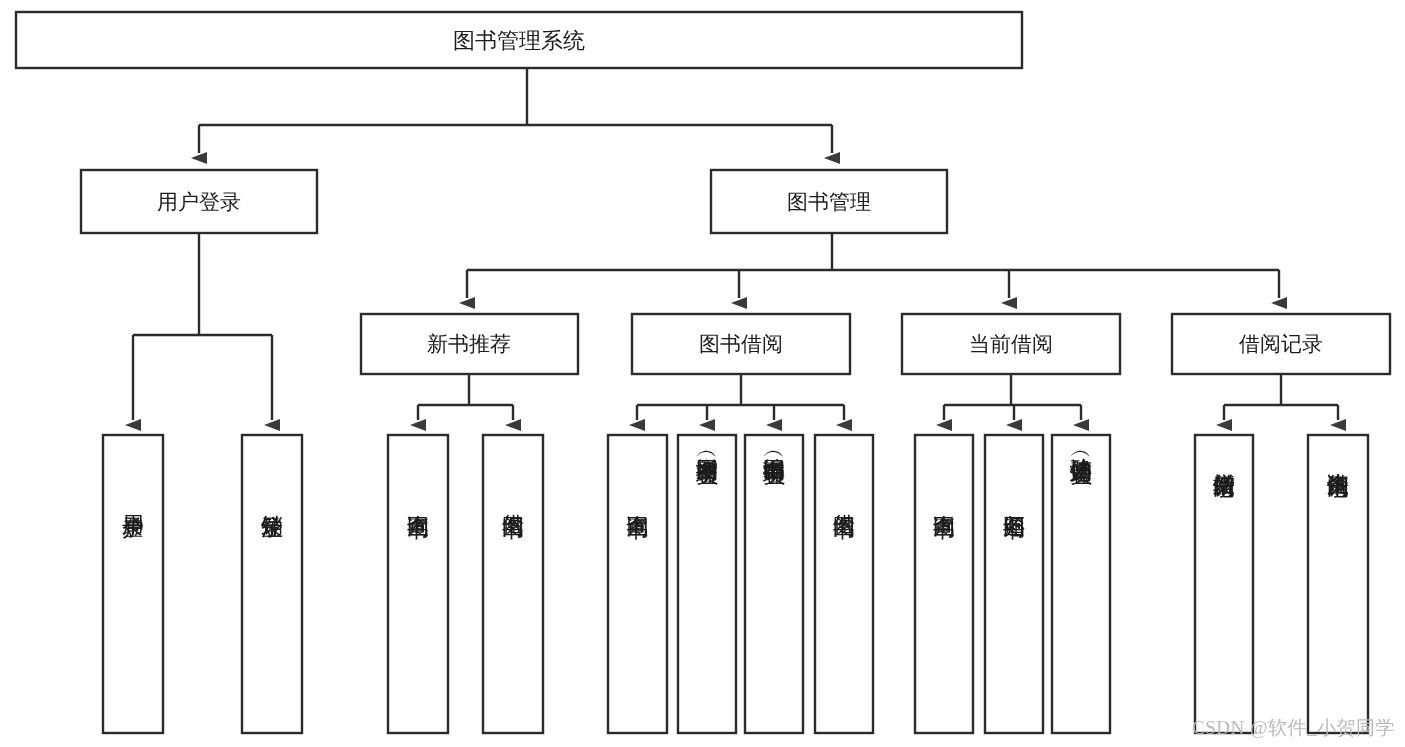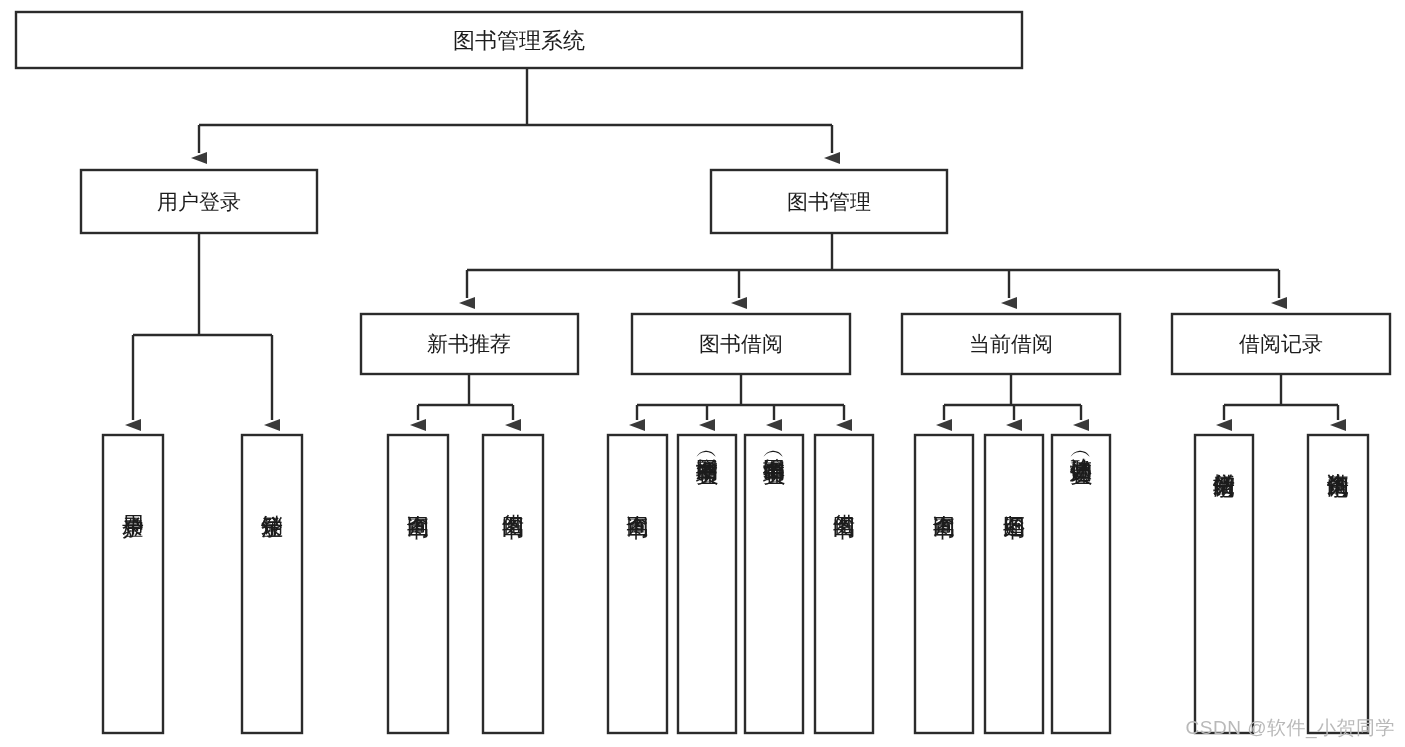--- a/index.html
+++ b/index.html
@@ -70,21 +70,21 @@
     text-align: center;
     display: flex;
     align-items: center;
     justify-content: flex-start;
     pointer-events: none;
   }
   .watermark {
     position: absolute;
     right: 10px;
     bottom: 6px;
-    font-family: Liberation Sans, sans-serif;
+    font-family: Liberation Serif, serif;
     font-size: 19px;
     color: #b9b9b9;
     letter-spacing: 0.5px;
     white-space: nowrap;
   }
 </style>
 </head>
 <body>
 
 <div id="diagram-root">

